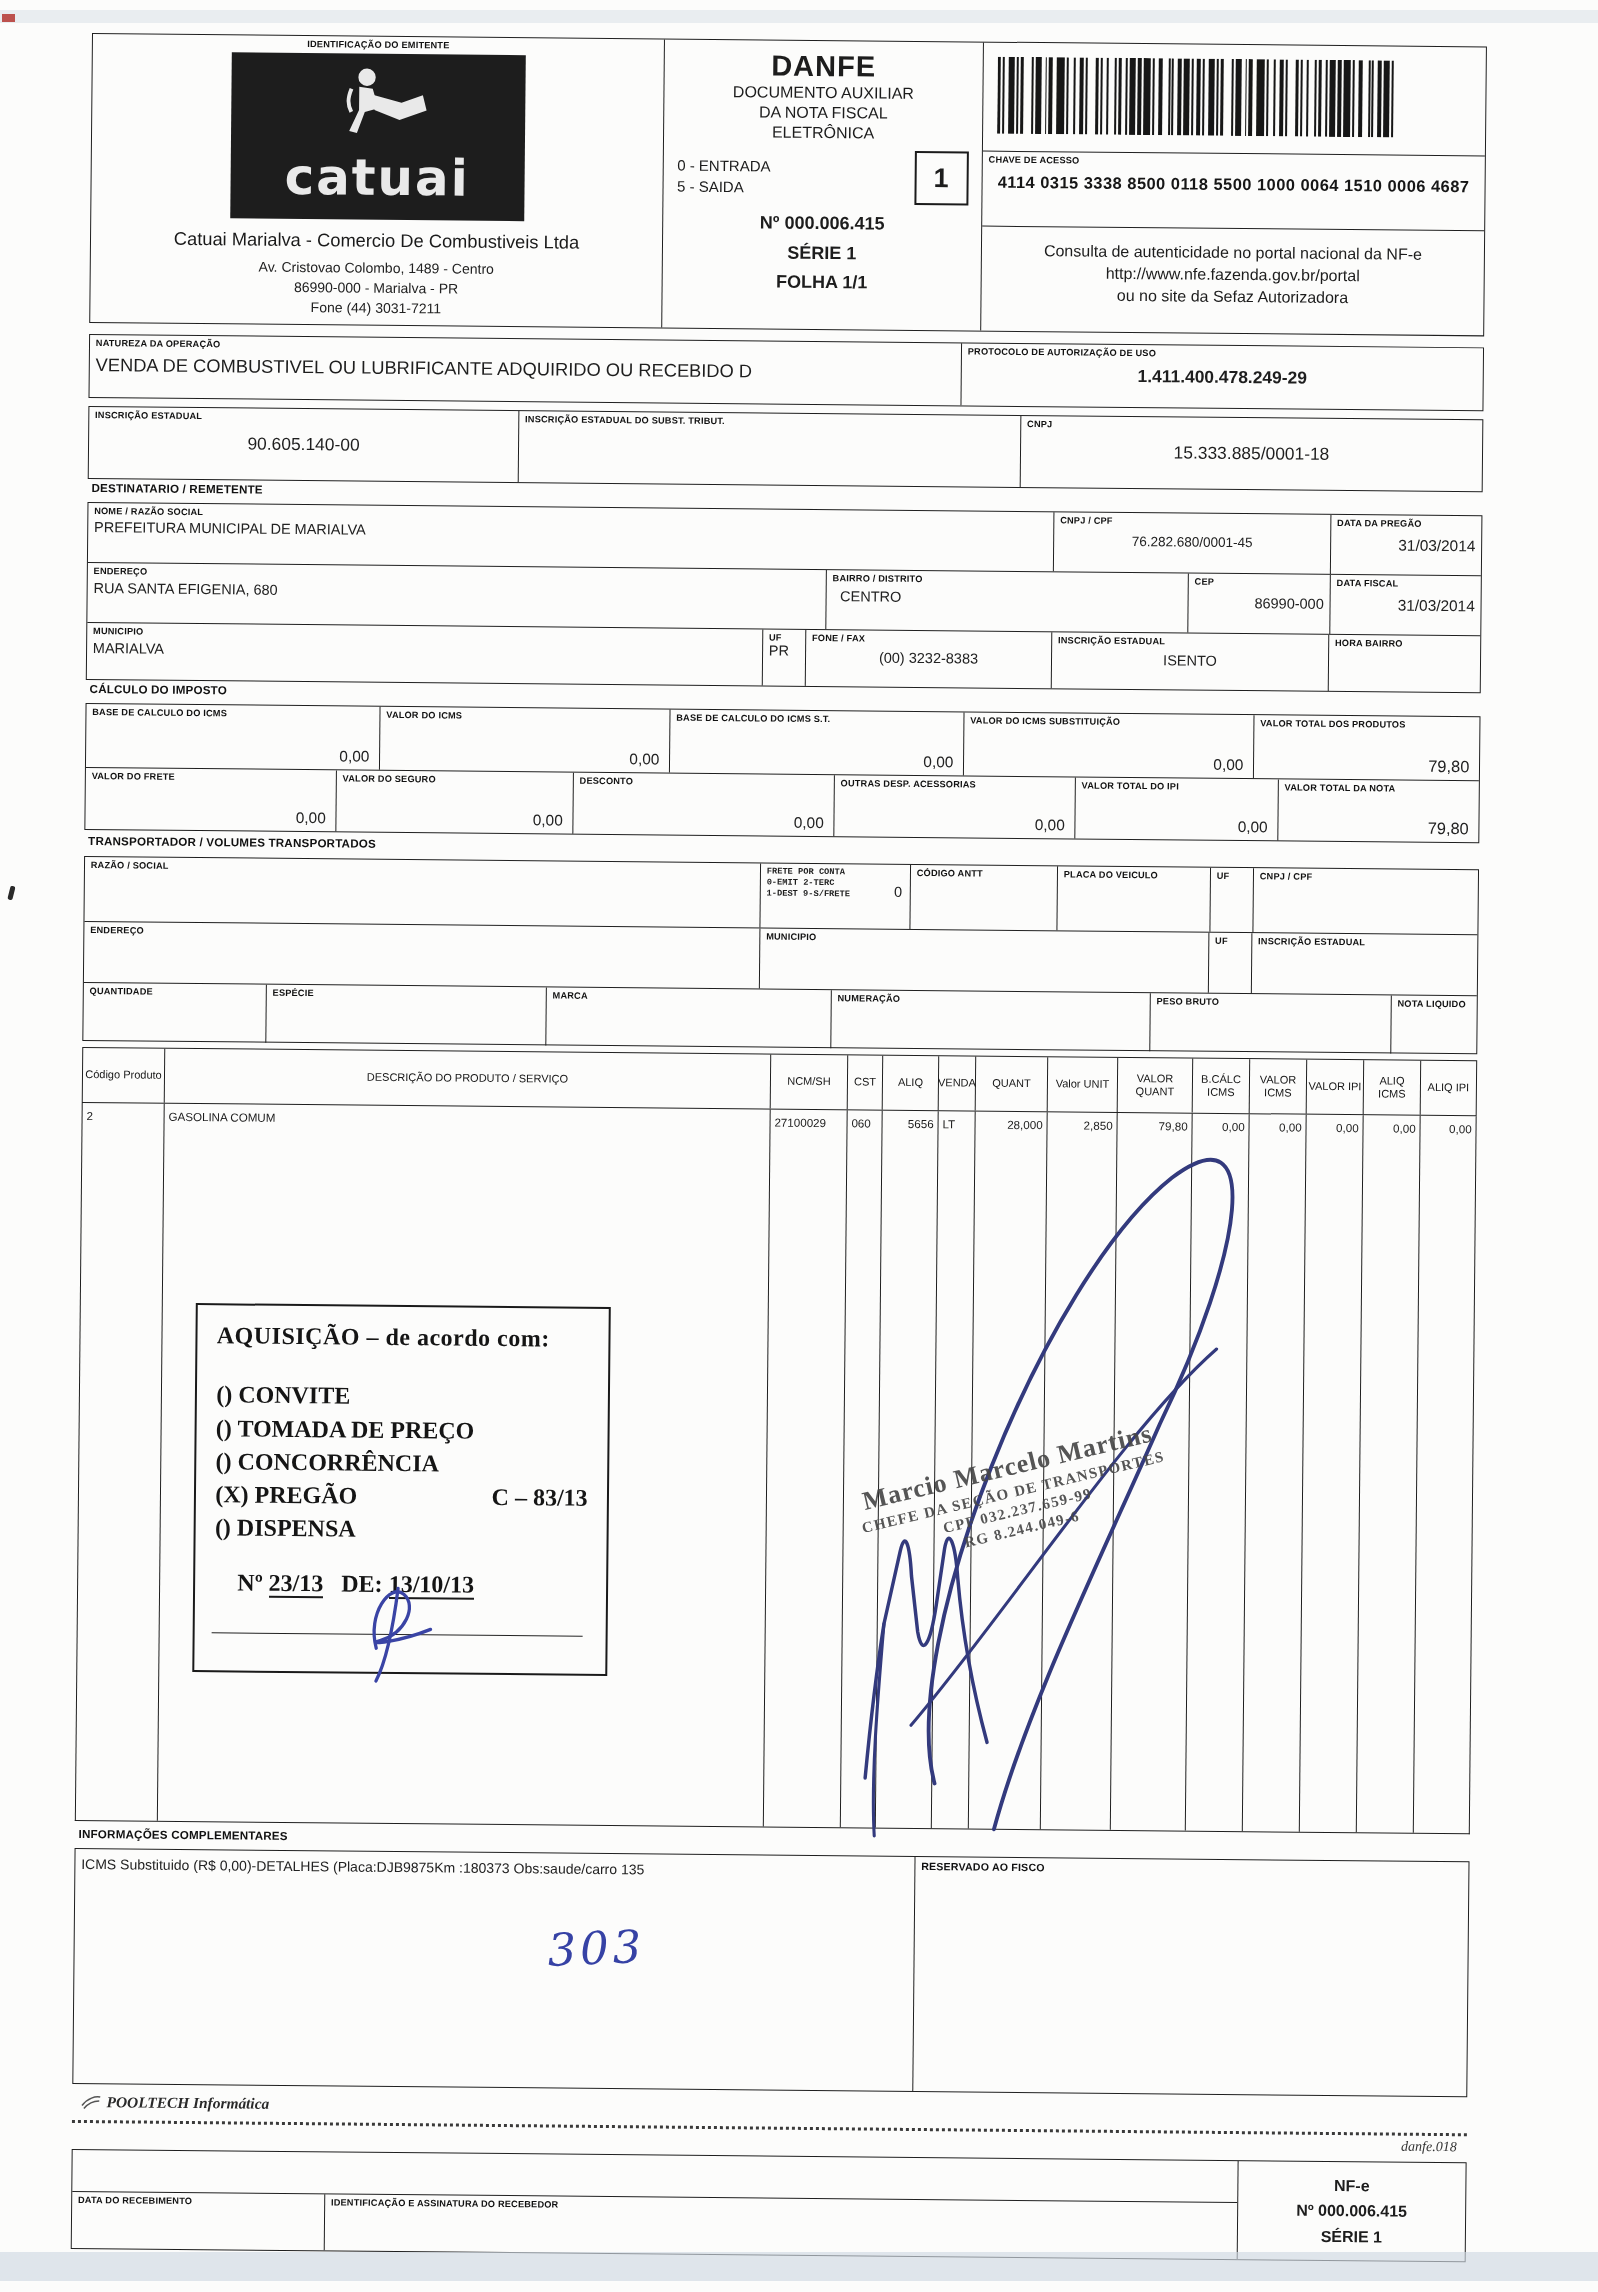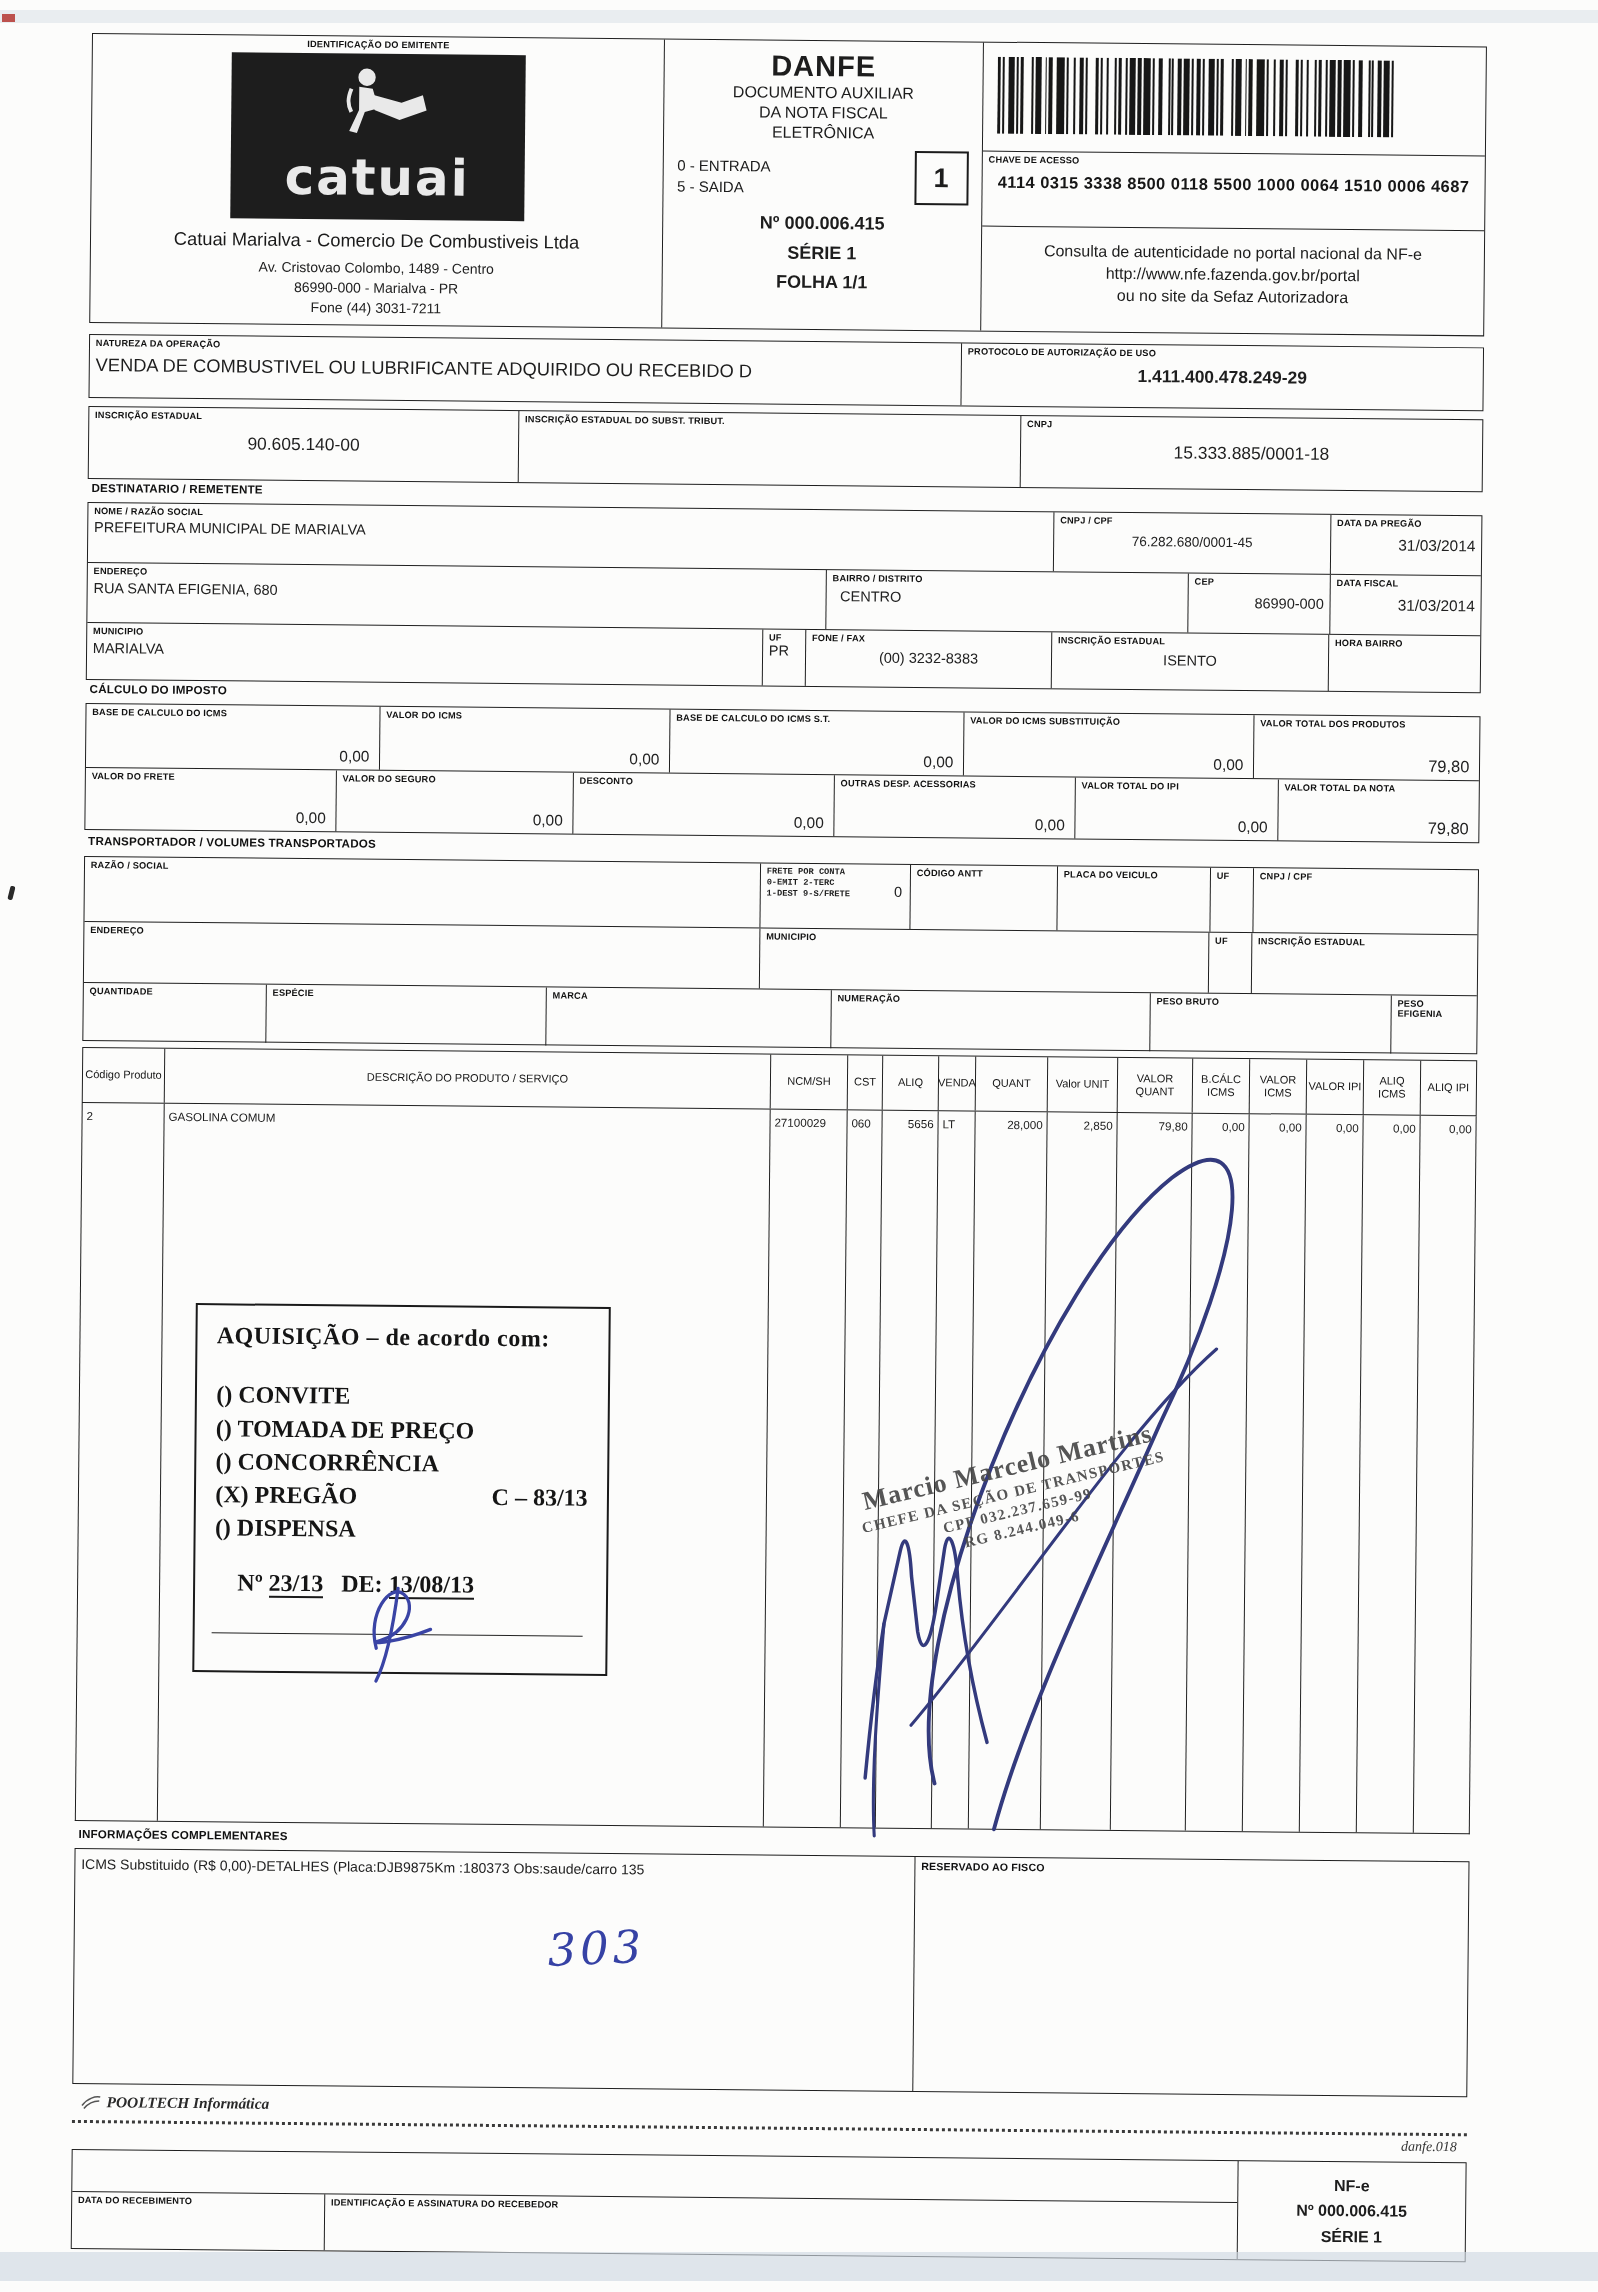--- a/index.html
+++ b/index.html
@@ -445,21 +445,21 @@
       <div class="cell br" style="width:285px;">
         <div class="lbl">MARCA</div>
       </div>
       <div class="cell br" style="width:319px;">
         <div class="lbl">NUMERAÇÃO</div>
       </div>
       <div class="cell br" style="width:241px;">
         <div class="lbl">PESO BRUTO</div>
       </div>
       <div class="cell" style="flex:1;">
-        <div class="lbl">PESO EFIGENIA</div>
+        <div class="lbl">NOTA LIQUIDO</div>
       </div>
     </div>
   </div>
 
   <div class="abs box pgrid" style="left:0;top:1014px;width:1395px;height:56px;border-bottom-width:1.9px;">
     <div class="phc">Código Produto</div>
     <div class="phc">DESCRIÇÃO DO PRODUTO / SERVIÇO</div>
     <div class="phc">NCM/SH</div>
     <div class="phc">CST</div>
     <div class="phc">ALIQ</div>
@@ -499,21 +499,21 @@
       <div class="stamp-op flex" style="justify-content:space-between;">
         <span>(X) PREGÃO</span>
         <span>C – 83/13</span>
       </div>
       <div class="stamp-op">() DISPENSA</div>
     </div>
     <div class="stamp-num">
       <span>Nº</span>
       <span class="u">23/13</span>
       &nbsp;&nbsp;<span>DE:</span>
-      <span class="u">13/08/13</span>
+      <span class="u">13/10/13</span>
     </div>
     <div class="sig-line"></div>
     <svg width="116" height="116" viewBox="0 0 120 120" style="position:absolute;left:145px;bottom:-17.4px;">
       <path d="M38 78 C 28 42, 52 10, 66 22 C 80 34, 68 62, 42 70 C 26 75, 60 72, 94 58" fill="none" stroke="#3a44a5" stroke-width="3.4" stroke-linecap="round"></path>
       <path d="M60 16 C 56 50, 50 88, 38 112" fill="none" stroke="#3a44a5" stroke-width="3.4" stroke-linecap="round"></path>
     </svg>
   </div>
 
   <svg class="abs" style="left:676px;top:1062px;" width="521" height="743" viewBox="0 0 540 770">
     <path d="M 190 705 C 150 560, 300 180, 430 75 C 525 2, 505 150, 420 330 C 360 470, 285 625, 252 752" fill="none" stroke="#333a7d" stroke-width="4" stroke-linecap="round"></path>

